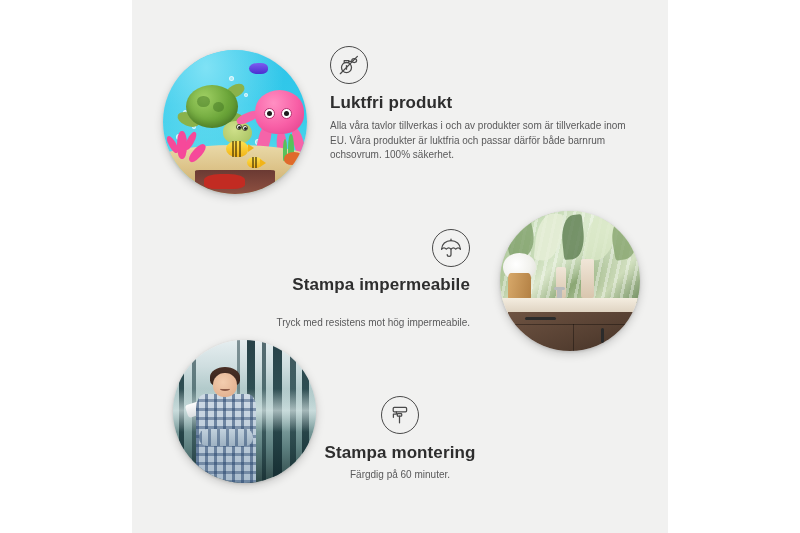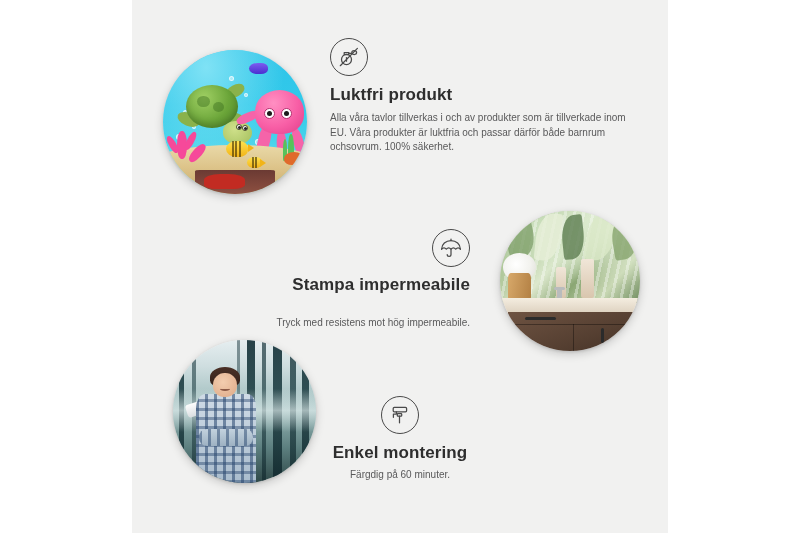--- a/index.html
+++ b/index.html
@@ -256,21 +256,21 @@
     letter-spacing: 0.1px;
     line-height: 1.2;
   }
   .feat-body {
     font-size: 10px;
     color: #59595a;
     line-height: 1.45;
   }
 
   
-  #feature-odourless { left: 330px; top: 38px; width: 300px; }
+  #feature-odourless { left: 330px; top: 46px; width: 300px; }
   #feature-odourless .icon-circle { margin-bottom: 9px; }
   #feature-odourless .feat-title { margin-bottom: 6px; }
 
   
   #feature-waterproof { left: 180px; top: 229px; width: 290px; text-align: right; }
   #feature-waterproof .icon-wrap { display: flex; justify-content: flex-end; margin-bottom: 8px; }
   #feature-waterproof .feat-title { margin-bottom: 21px; }
 
   
   #feature-easy { left: 280px; top: 396px; width: 240px; text-align: center; }
@@ -430,17 +430,17 @@
     <div class="icon-wrap">
       <div class="icon-circle">
         <svg width="24" height="24" viewBox="0 0 24 24" fill="none" stroke="#4a4a4a" stroke-width="1.25" stroke-linecap="round" stroke-linejoin="round">
           <rect x="5.2" y="4.3" width="13.4" height="4.6" rx="1.1"></rect>
           <path d="M8.4 8.9v2.1h-3v3.3"></path>
           <rect x="9.3" y="10.6" width="4.4" height="2.6" rx="0.6"></rect>
           <path d="M11.5 13.2v6.6"></path>
         </svg>
       </div>
     </div>
-    <div class="feat-title">Enkel montering</div>
+    <div class="feat-title">Stampa montering</div>
     <div class="feat-body">Färgdig på 60 minuter.</div>
   </div>
 
 </div>
 
 </body></html>

